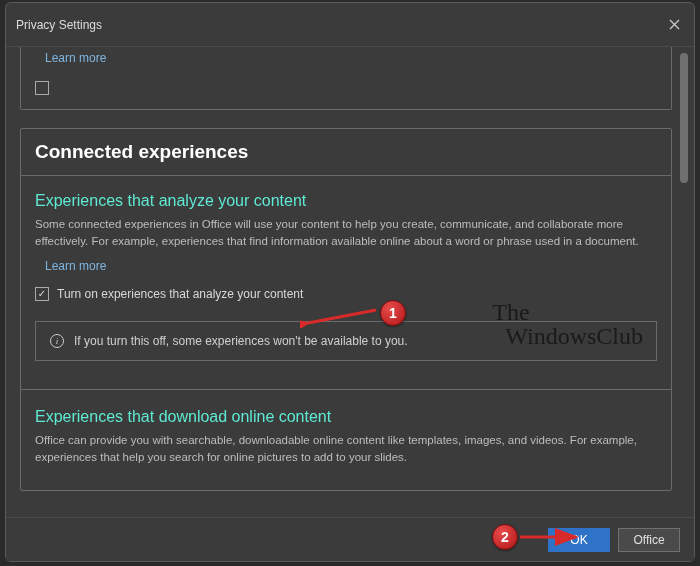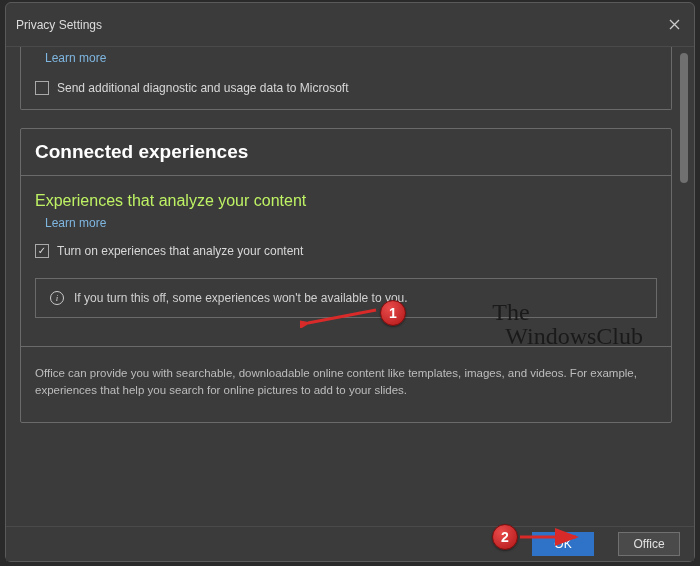--- a/index.html
+++ b/index.html
@@ -54,35 +54,35 @@
     display:inline-flex; align-items:center; justify-content:center;
     font-size:10px; color:#ddd; cursor:pointer;
   }
   .chk.checked::after { content:"✓"; font-size:10px; line-height:1;}
   .section-label { font-size:12px; color:#d8d8d8; }
   h2.connected {
     font-size:19px; font-weight:600; color:#fff;
     padding:4px 0 12px 0; border-bottom:1px solid #6a6a6a;
     margin:-2px -14px 16px -14px; padding-left:14px; padding-right:14px;
   }
-  h3.subhead { font-size:16px; font-weight:400; color:#bef264; margin-bottom:6px;}
+  h3.subhead { font-size:16px; font-weight:400; color:#5eead4; margin-bottom:6px;}
   p.body { font-size:11.5px; color:#bdbdbd; line-height:1.45; margin-bottom:10px;}
   .info-box {
     border:1px solid #6a6a6a; padding:12px 14px; margin-top:20px;
     display:flex; align-items:center; gap:10px; font-size:12px; color:#d0d0d0;
   }
   .info-icon {
     width:14px;height:14px;border:1.3px solid #ccc;border-radius:50%;
     display:inline-flex;align-items:center;justify-content:center;
     font-size:9px;color:#ccc;font-style:italic;font-family:Georgia,serif;
   }
   .footer {
-    height:35px; border-top:1px solid #4a4a4a;
+    height:44px; border-top:1px solid #4a4a4a;
     display:flex; align-items:center; justify-content:flex-end;
-    gap:24px; padding:0 14px; background:#3b3b3b;
+    gap:8px; padding:0 14px; background:#3b3b3b;
   }
   .btn {
     min-width:62px; height:24px; font-size:12px;
     display:inline-flex;align-items:center;justify-content:center;
     cursor:pointer; border:1px solid #707070;
   }
   .btn-ok { background:#2e73c8; color:#fff; border-color:#2e73c8;}
   .btn-cancel { background:#4a4a4a; color:#e0e0e0;}
   
   .watermark {
@@ -124,43 +124,44 @@
 
   <div class="content">
     <div class="scroll-area">
 
       <div class="panel first">
         <div style="padding-left:10px;">
           <span class="link">Learn more</span>
         </div>
         <div class="checkbox-row" style="margin-top:16px;padding-left:0;">
           <span class="chk"></span>
-          <span class="section-label">Send additional diagnostic and usage data to Microsoft</span>
         </div>
       </div>
 
       <div class="panel" style="padding-top:10px;">
         <h2 class="connected">Connected experiences</h2>
 
         <h3 class="subhead">Experiences that analyze your content</h3>
+        <p class="body">Some connected experiences in Office will use your content to help you create, communicate, and collaborate more effectively. For example, experiences that find information available online about a word or phrase used in a document.</p>
         <div style="padding-left:10px;margin-bottom:14px;">
           <span class="link">Learn more</span>
         </div>
         <div class="checkbox-row">
           <span class="chk checked"></span>
           <span class="section-label">Turn on experiences that analyze your content</span>
         </div>
 
         <div class="info-box">
           <span class="info-icon">i</span>
           <span>If you turn this off, some experiences won't be available to you.</span>
         </div>
 
         <div class="sec-divider"></div>
 
+        <h3 class="subhead">Experiences that download online content</h3>
         <p class="body">Office can provide you with searchable, downloadable online content like templates, images, and videos. For example, experiences that help you search for online pictures to add to your slides.</p>
       </div>
 
     </div>
 
     <div class="scrollbar">
       <div class="scrollbar-thumb thumb-top"></div>
     </div>
   </div>
 

